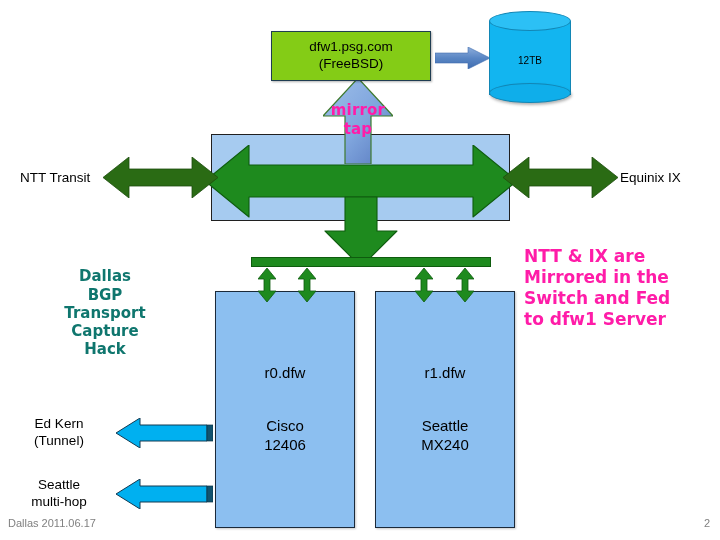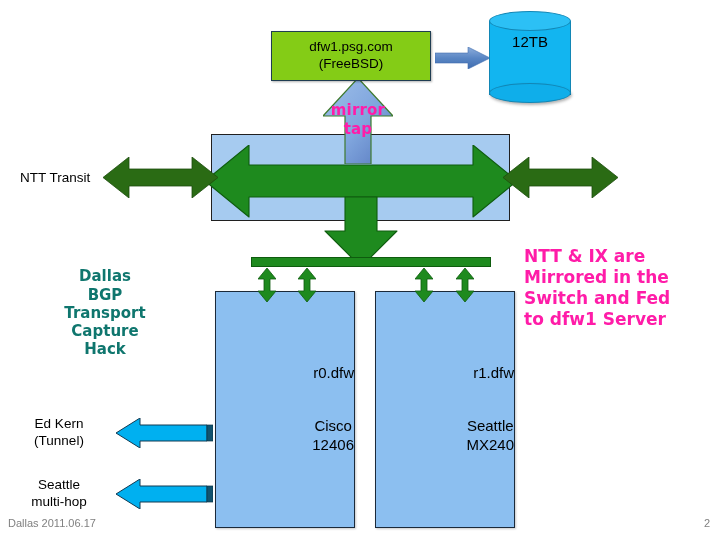--- a/index.html
+++ b/index.html
@@ -66,22 +66,22 @@
     position: absolute;
     left: 0; top: 72px; width: 82px; height: 20px;
     background: #0FAEEA;
     border: 1px solid #1286b5;
     border-radius: 50%;
     box-sizing: border-box;
     box-shadow: 1px 2px 3px rgba(0,0,0,0.30);
   }
   #storage-cylinder .cyl-label {
     position: absolute;
-    left: 0; top: 21px; width: 82px; height: 20px;
-    font-size: 15px;
+    left: 0; top: 40px; width: 82px; height: 20px;
+    font-size: 10px;
     color: #000;
   }
 
   
   #server-to-storage-arrow {
     left: 435px; top: 47px; width: 55px; height: 22px;
     z-index: 4;
   }
 
   
@@ -156,21 +156,20 @@
   .router-box {
     top: 291px; width: 140px; height: 237px;
     background: #8CBFF0;
     border: 1px solid #1b2a3a;
     box-sizing: border-box;
     flex-direction: column;
     font-size: 15px;
     color: #000;
     z-index: 2;
     box-shadow: 1px 1px 2px rgba(0,0,0,0.22);
-    align-items: flex-end;
   }
   #router-r0 { left: 215px; }
   #router-r1 { left: 375px; }
   .router-name { margin-bottom: 34px; }
   .router-model .ln { display: block; }
 
   
   .tunnel-arrow {
     width: 97px; height: 30px;
     z-index: 3;
@@ -292,20 +291,21 @@
       <polygon points="0,20.5 26,0 26,12 89,12 89,0 115,20.5 89,41 89,29 26,29 26,41" fill="#2A6B14" stroke="#1d4c0e" stroke-width="0.8" stroke-linejoin="round"></polygon>
     </svg>
   </div>
   <div class="abs ctext" id="ntt-transit-label">NTT Transit</div>
 
   <div class="abs" id="equinix-arrow">
     <svg width="115" height="41" viewBox="0 0 115 41">
       <polygon points="0,20.5 26,0 26,12 89,12 89,0 115,20.5 89,41 89,29 26,29 26,41" fill="#2A6B14" stroke="#1d4c0e" stroke-width="0.8" stroke-linejoin="round"></polygon>
     </svg>
   </div>
+  <div class="abs ctext" id="equinix-label">Equinix IX</div>
 
   <div class="abs" id="green-bus-bar"></div>
 
   <div class="abs bus-link-arrow" style="left:258px;">
     <svg width="18" height="34" viewBox="0 0 18 34">
       <polygon points="9,0 18,11 12,11 12,23 18,23 9,34 0,23 6,23 6,11 0,11" fill="#1E8A1E" stroke="#0E5C0E" stroke-width="0.8" stroke-linejoin="round"></polygon>
     </svg>
   </div>
   <div class="abs bus-link-arrow" style="left:298px;">
     <svg width="18" height="34" viewBox="0 0 18 34">

